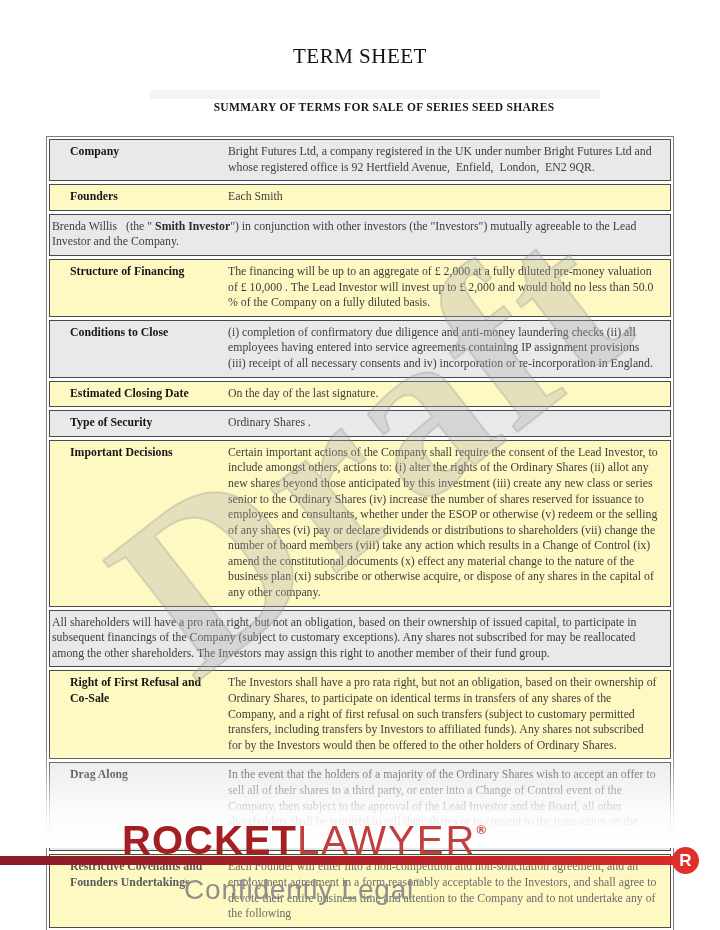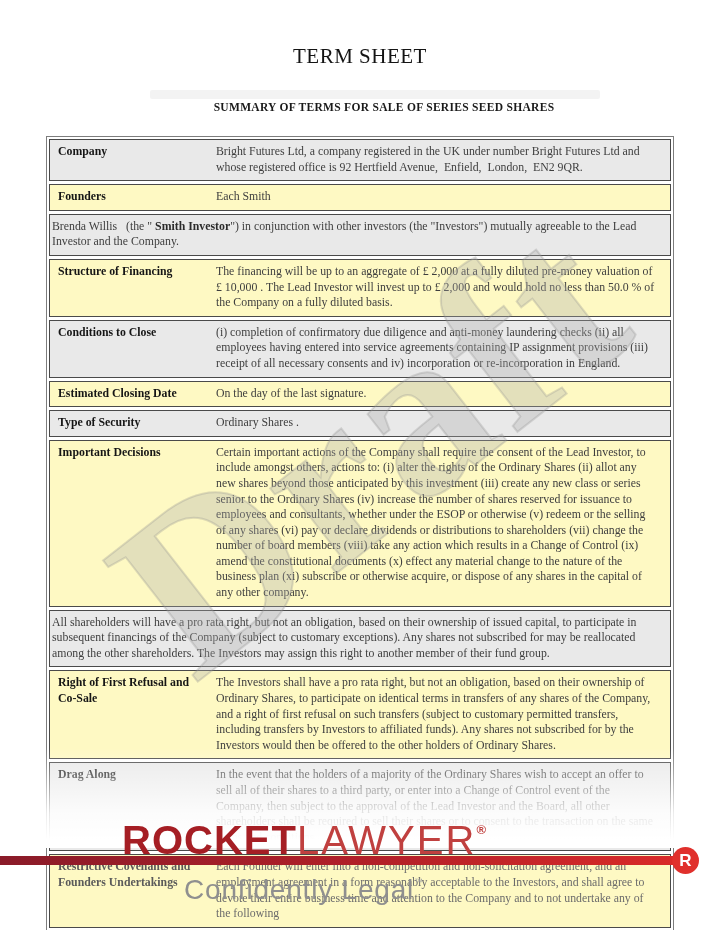--- a/index.html
+++ b/index.html
@@ -40,21 +40,21 @@
   .row{
     display:flex;
     border:1px solid #4a4a4a;
     margin-bottom:3px;
     background:#fef9c3;
   }
   .row:nth-child(odd){background:#e9e9e9;}
   .row:last-child{margin-bottom:0;}
   .cell-label{
     width:150px;flex:0 0 150px;
-    padding:4px 6px 5px 8px;
+    padding:4px 6px 5px 20px;
     font-size:11.8px;font-weight:bold;color:#161616;
     line-height:15.6px;
   }
   .cell-value{
     flex:1;
     padding:4px 12px 5px 2px;
     font-size:11.8px;color:#3e3e3e;
     line-height:15.6px;
   }
   .cell-value b{color:#2b2b2b;}

